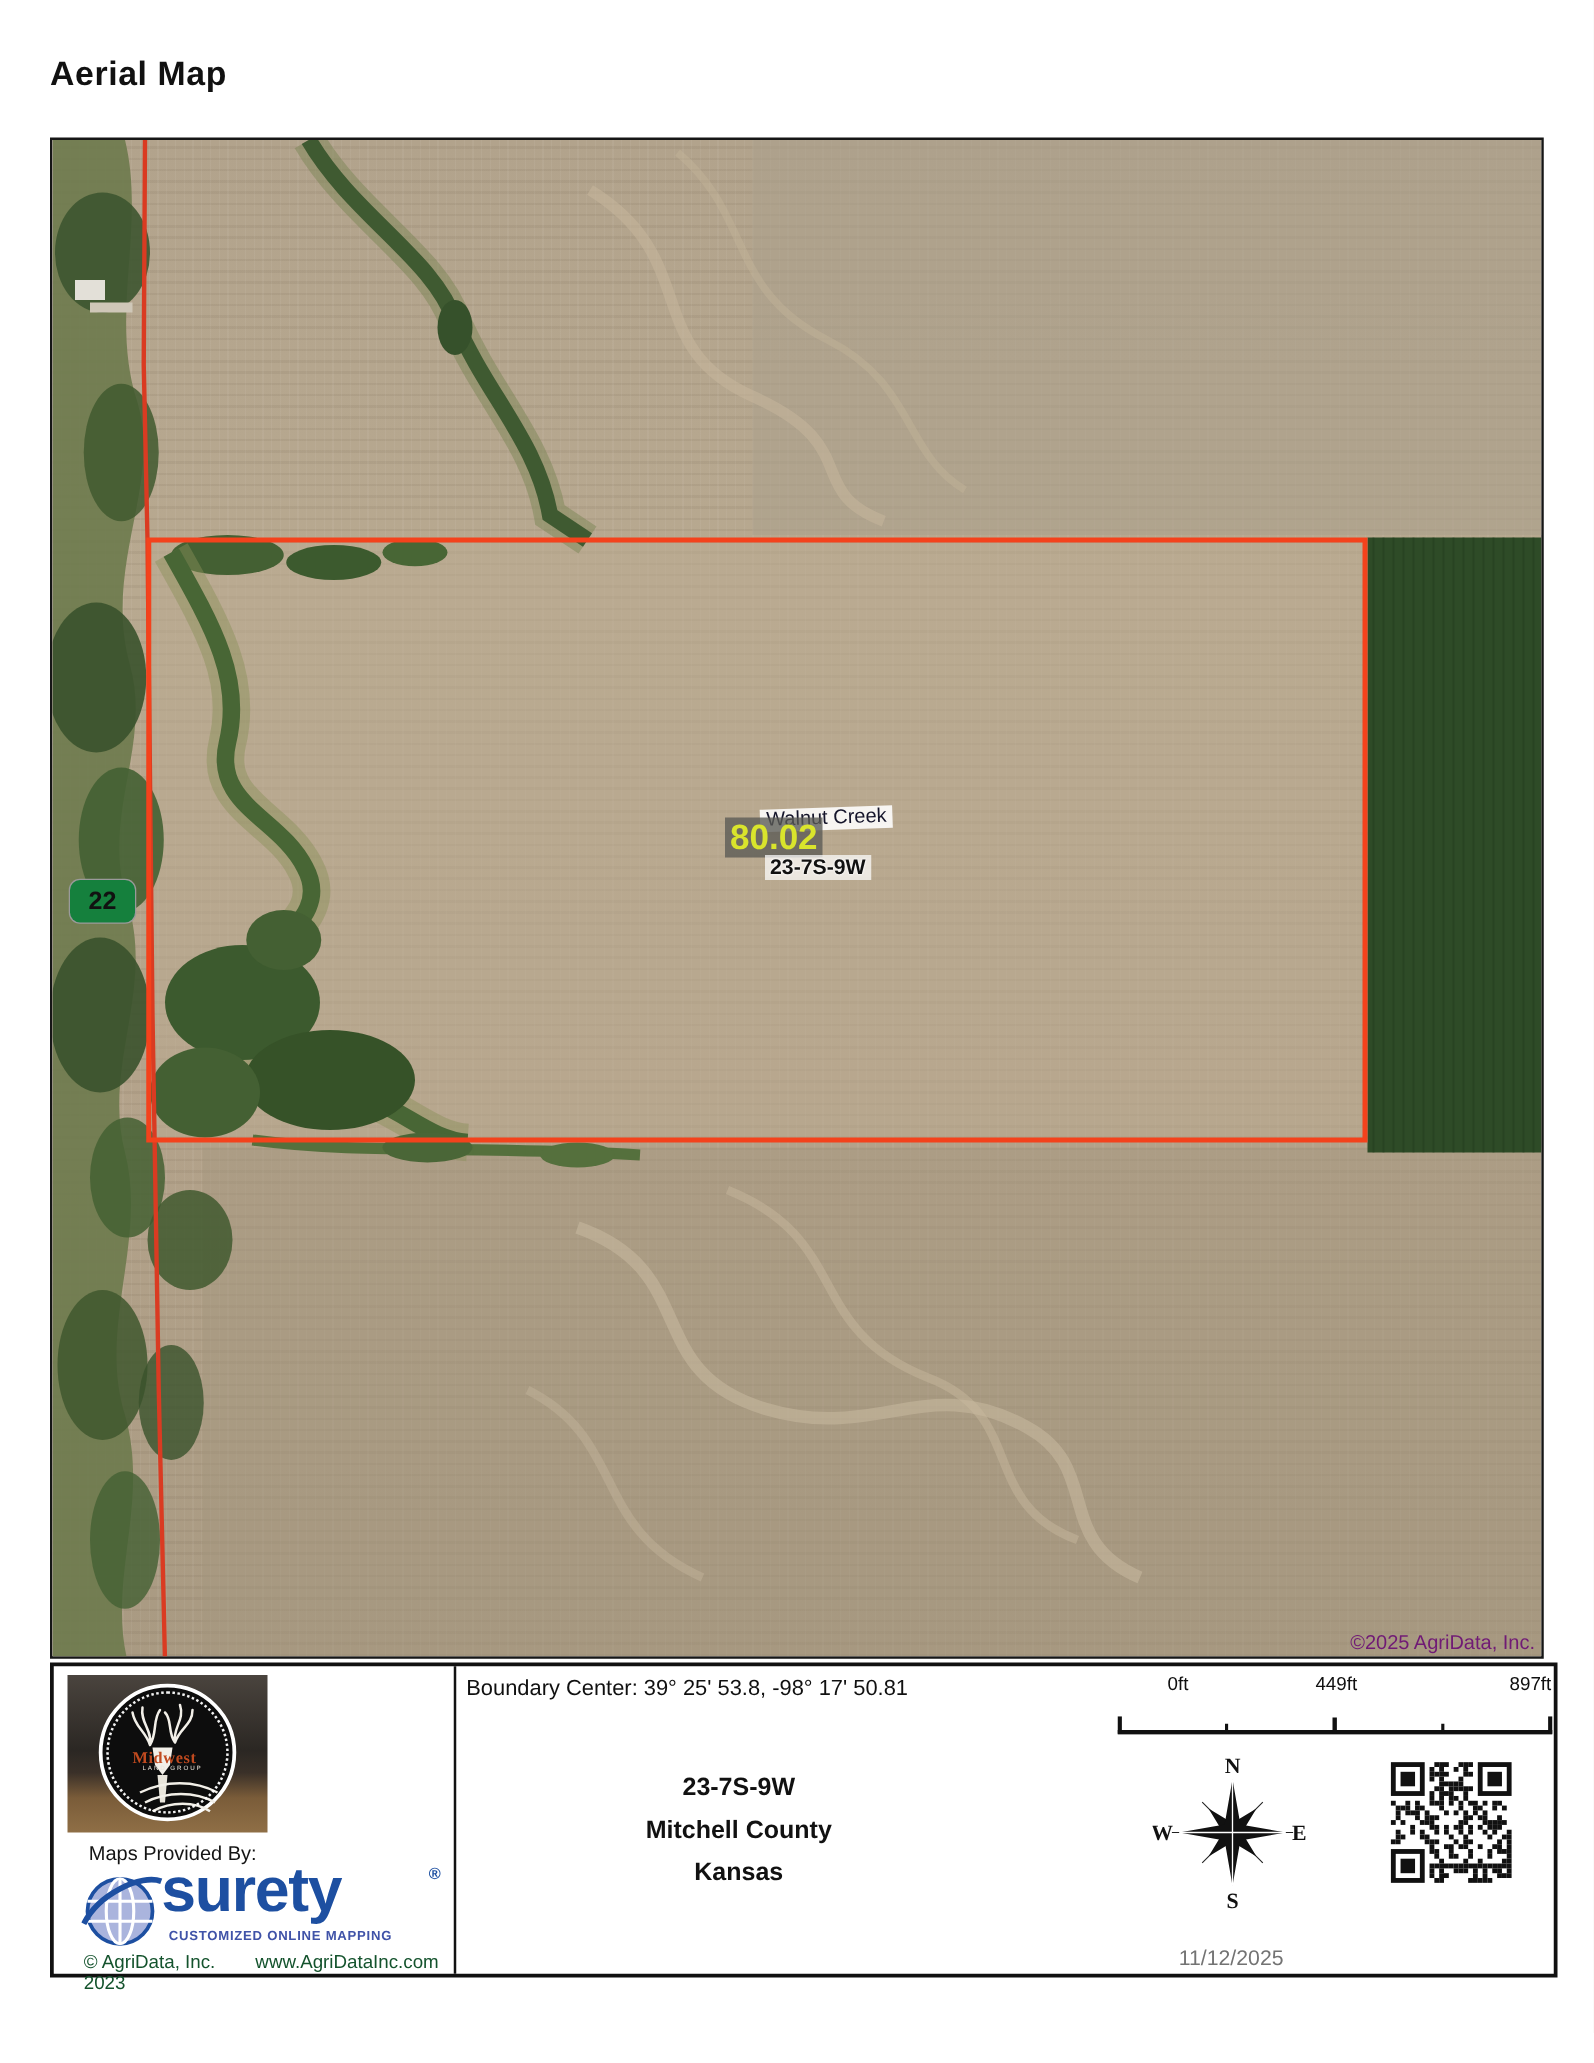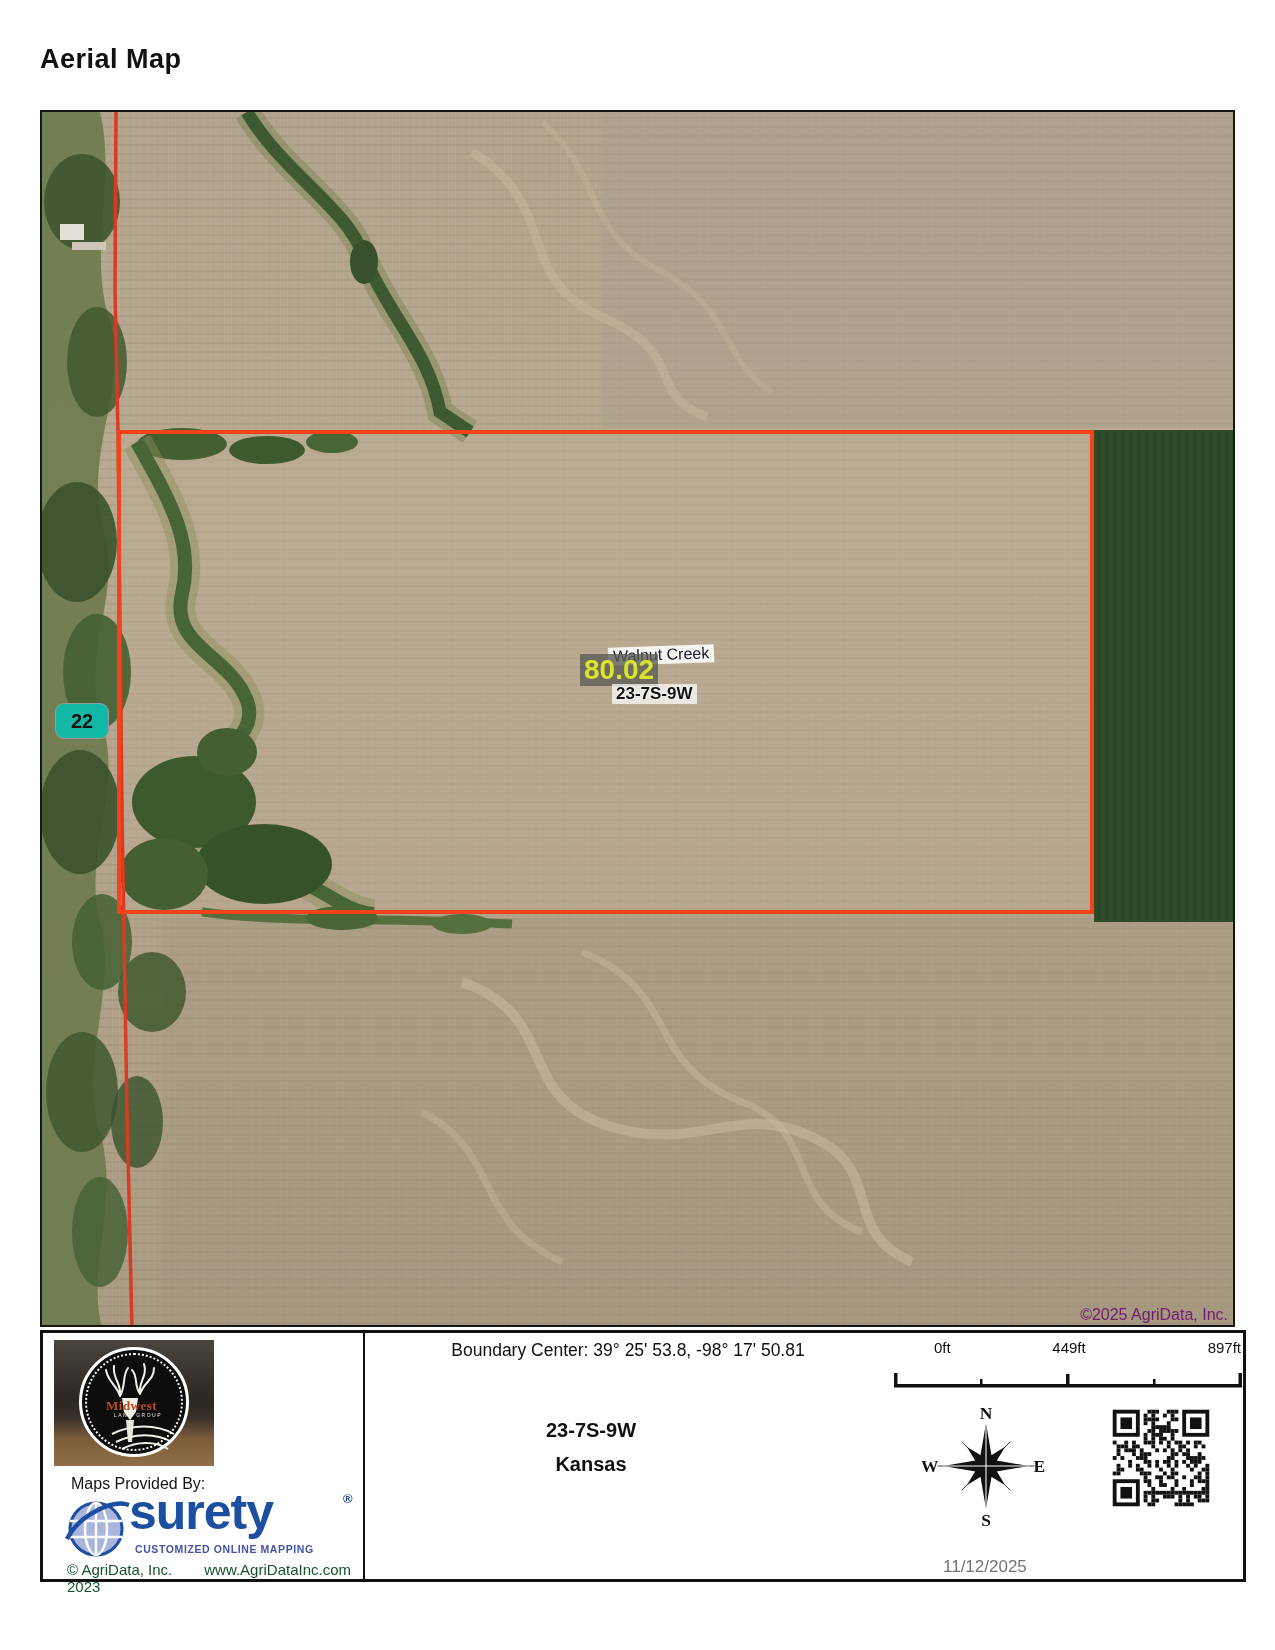--- a/index.html
+++ b/index.html
@@ -25,21 +25,21 @@
     border:4px solid #f4421c; }
 
   .map-label { position:absolute; white-space:nowrap; }
   .lbl-acreage { left:538px; top:542px; font-size:28px; font-weight:bold; color:#d9e42c;
     background:rgba(90,90,84,0.78); padding:0 4px; }
   .lbl-creek { left:566px; top:534px; font-size:16px; color:#14142a;
     background:rgba(255,255,255,0.88); padding:0 5px; transform:rotate(-2deg); }
   .lbl-section { left:570px; top:572px; font-size:17px; font-weight:bold; color:#111;
     background:rgba(255,255,255,0.72); padding:0 4px;
     text-shadow:0 0 2px #fff, 0 0 2px #fff; }
-  .lbl-road { left:14px; top:592px; width:52px; height:34px; background:#14b8a6;
+  .lbl-road { left:14px; top:592px; width:52px; height:34px; background:#15803d;
     border-radius:8px; box-shadow:0 0 0 1px #9a9a9a; font-size:20px; font-weight:bold;
     display:flex; align-items:center; justify-content:center; }
   .map-copyright { right:5px; top:1194px; font-size:16px; color:#701a75; }
 
   
   .footer-box { position:absolute; left:40px; top:1330px; width:1206px; height:252px;
     border:3px solid #111; }
   .footer-divider { position:absolute; left:320px; top:0; width:2px; height:246px; background:#111; }
 
   
@@ -56,21 +56,21 @@
   .surety-row { position:absolute; left:22px; top:162px; width:290px; height:66px; }
   .surety-word { position:absolute; left:64px; top:-12px; font-size:50px; font-weight:bold;
     color:#1d4fa1; letter-spacing:-1px; }
   .surety-reg { position:absolute; left:278px; top:-4px; font-size:13px; font-weight:bold; color:#1d4fa1; }
   .surety-tag { position:absolute; left:70px; top:48px; font-size:10.5px; font-weight:bold;
     color:#4053a8; letter-spacing:0.6px; }
   .agridata-row { position:absolute; left:24px; top:228px; width:284px; display:flex;
     font-size:15px; color:#14532d; }
 
   
-  .boundary-center { position:absolute; left:330px; top:7px; width:510px; text-align:center;
+  .boundary-center { position:absolute; left:330px; top:7px; width:510px; 
     font-size:17.5px; color:#101010; }
   .location-block { position:absolute; left:330px; top:80px; width:436px; text-align:center;
     font-size:20px; font-weight:bold; line-height:34px; }
 
   
   .scale-labels { position:absolute; left:0; top:6px; width:100%; height:20px; font-size:15px; color:#101010; }
   .scale-zero { position:absolute; left:851px;margin-left:40px; }
   .scale-mid  { position:absolute; left:1026px; transform:translateX(-50%); }
   .scale-max  { position:absolute; left:1198px; transform:translateX(-100%); }
   .scale-bar  { position:absolute; left:851px; top:40px; }
@@ -199,20 +199,21 @@
     </div>
 
     <div class="agridata-row">
       <span>© AgriData, Inc. 2023</span>
       <span>www.AgriDataInc.com</span>
     </div>
 
     <div class="boundary-center">Boundary Center: 39° 25' 53.8,  -98° 17' 50.81</div>
     <div class="location-block">
       <div>23-7S-9W</div>
+      <div>Mitchell County</div>
       <div>Kansas</div>
     </div>
 
     <div class="scale-labels">
       <span class="scale-zero">0ft</span>
       <span class="scale-mid">449ft</span>
       <span class="scale-max">897ft</span>
     </div>
     <svg class="scale-bar" width="348" height="16" viewBox="0 0 348 16">
       <rect x="0" y="11" width="348" height="3.5" fill="#111"></rect>

